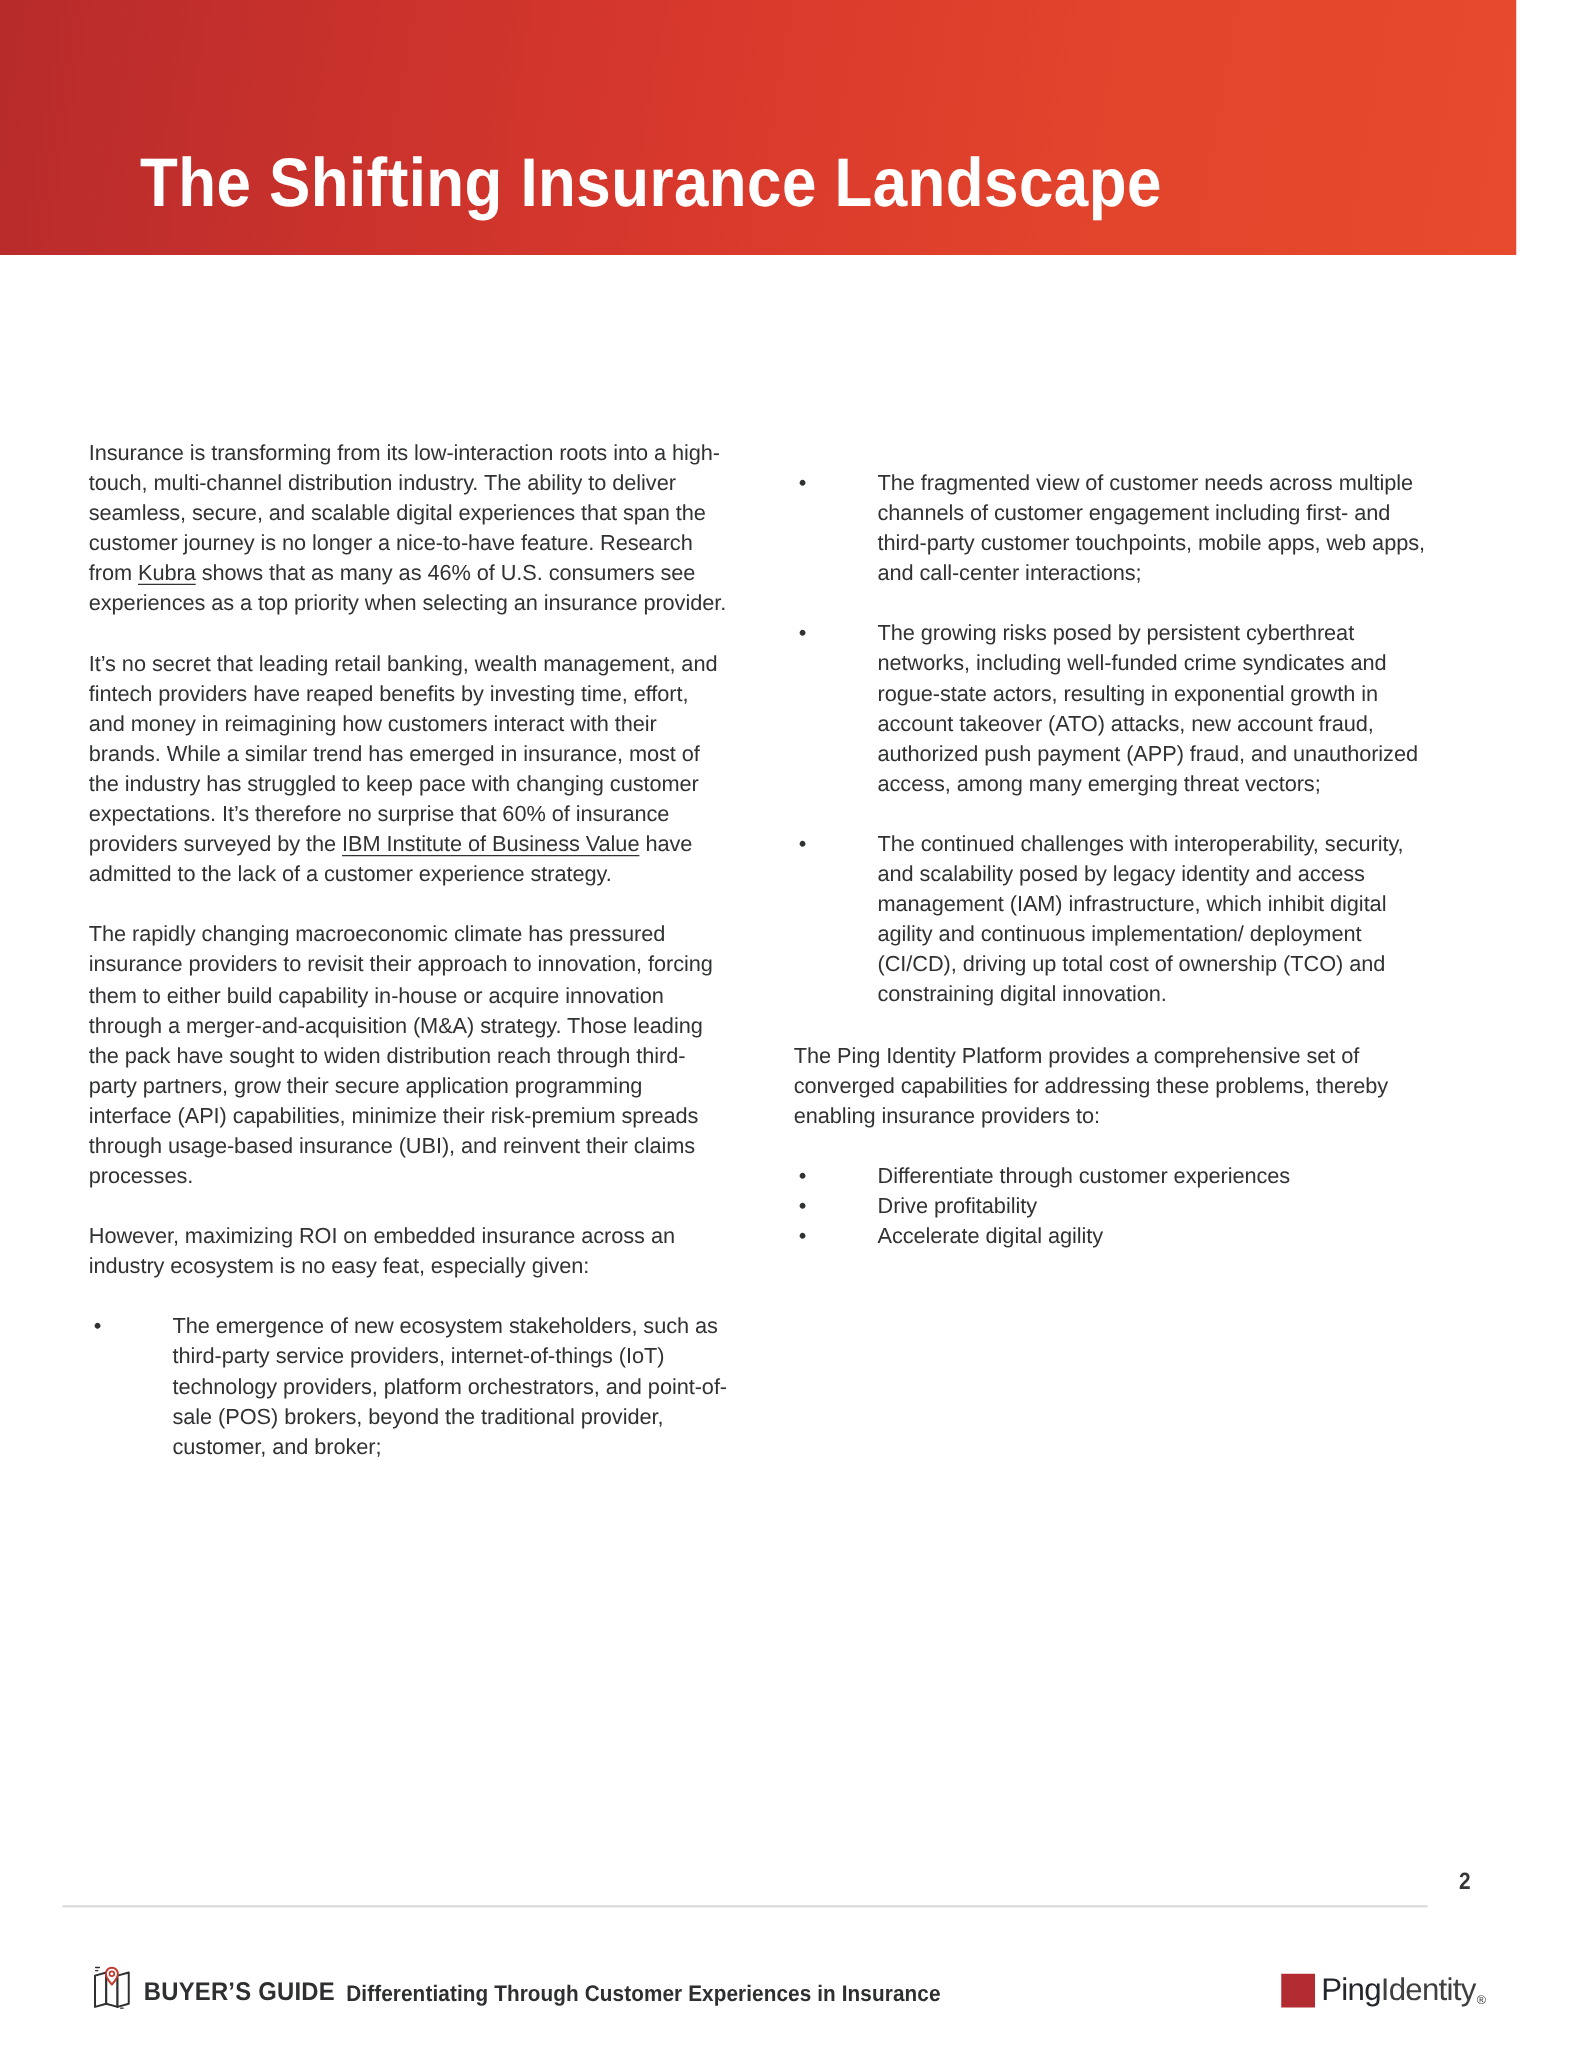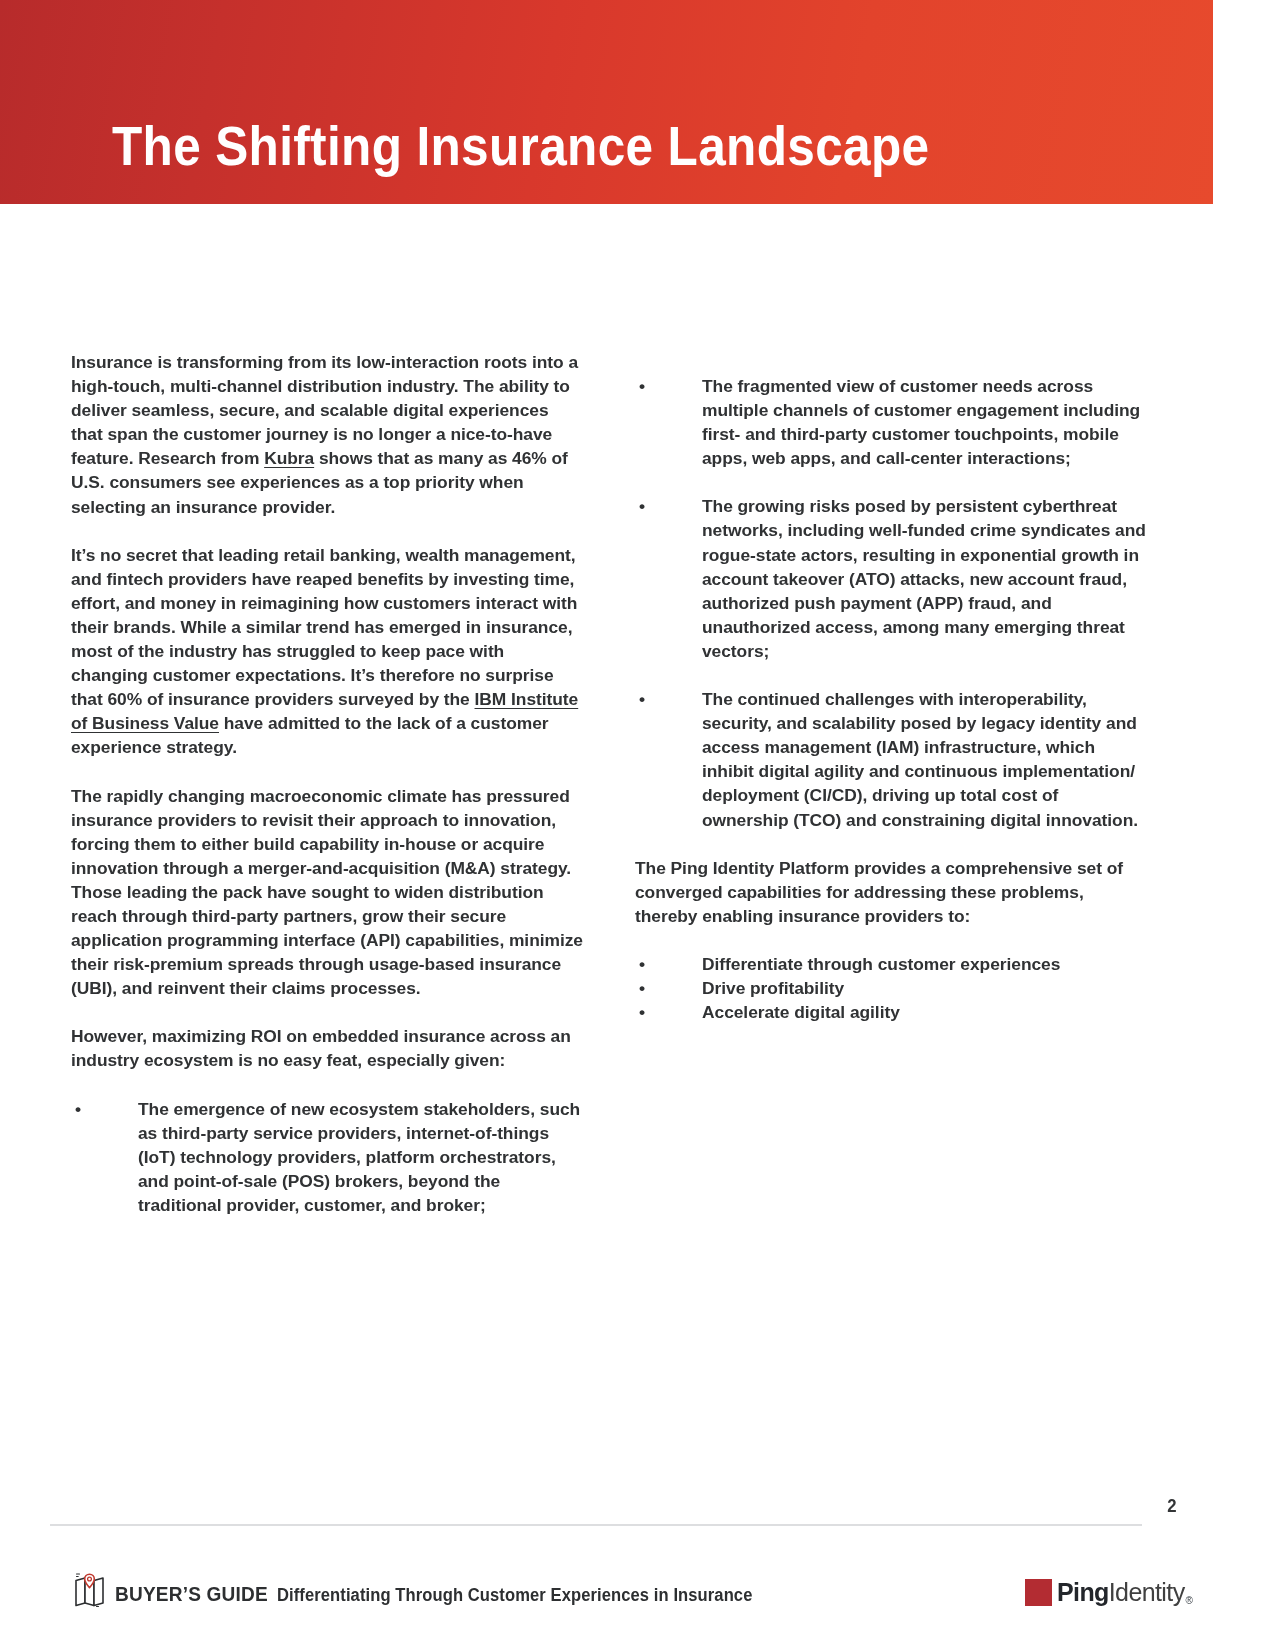--- a/index.html
+++ b/index.html
@@ -47,21 +47,20 @@
     left: 0;
     top: 274px;
     width: 1275px;
   }
   .col {
     position: absolute;
     font-size: 17.4px;
     line-height: 24.1px;
     color: #303234;
     letter-spacing: -0.05px;
-    font-weight: bold;
   }
   .col-left {
     left: 71px;
     top: 76px;
     width: 512px;
   }
   .col-right {
     left: 635px;
     top: 100px;
     width: 512px;
@@ -175,21 +174,21 @@
     height: 34px;
   }
   .ping-square {
     width: 27px;
     height: 27px;
     background: #b32c32;
     margin-right: 5px;
   }
   .ping-word {
     font-size: 25px;
-    font-weight: bold;
+    font-weight: normal;
     color: #23262b;
     letter-spacing: -0.6px;
     line-height: 1;
   }
   .identity-word {
     font-size: 25px;
     font-weight: normal;
     color: #404040;
     letter-spacing: -0.6px;
     line-height: 1;

